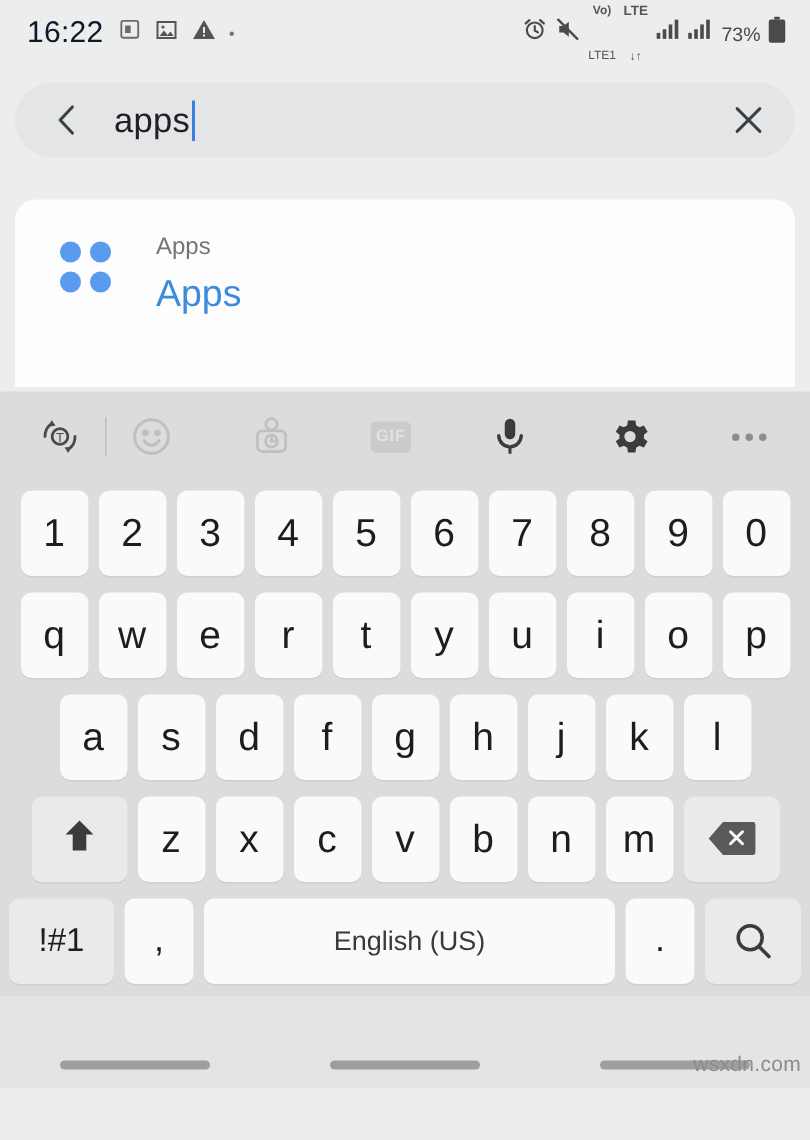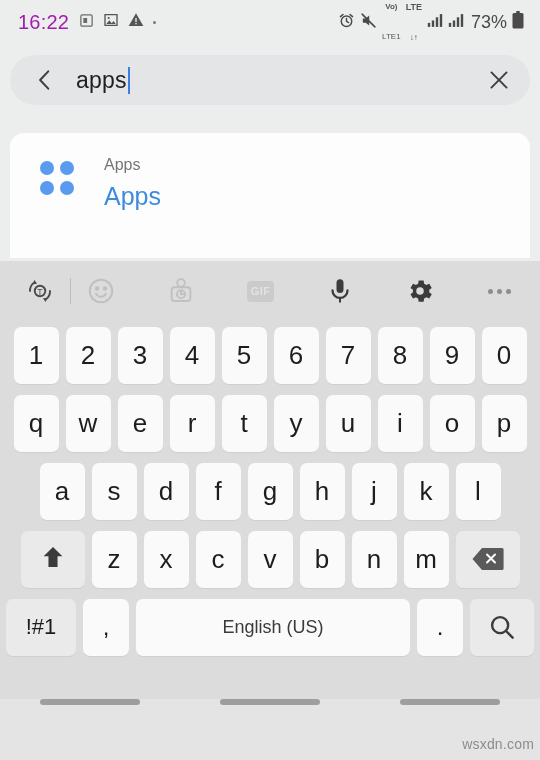--- a/index.html
+++ b/index.html
@@ -19,27 +19,27 @@
   
   .statusbar {
     position: absolute; left: 0; top: 0;
     width: 540px; height: 44px;
     display: flex; align-items: center;
     box-sizing: border-box;
     padding: 0 16px 0 18px;
     background: #eceded;
   }
   .sb-clock {
-    font-size: 20px; color: #a21caf; letter-spacing: .2px;
+    font-size: 20px; color: #0f172a; letter-spacing: .2px;
     font-family: "Liberation Sans", sans-serif;
   }
   .sb-left-icons { display: flex; align-items: center; gap: 9px; margin-left: 10px; }
   .sb-right { margin-left: auto; display: flex; align-items: center; gap: 5px; }
   .sb-ico { display: block; }
-  .sb-battery-text { font-size: 18px; color: #4a4a4a; margin-left: 2px; }
+  .sb-battery-text { font-size: 13px; color: #4a4a4a; margin-left: 2px; }
   .sb-dot { width: 3px; height: 3px; border-radius: 50%; background: #777; display:block; }
 
   .volte-stack, .lte-stack {
     display: flex; flex-direction: column; align-items: center;
     line-height: 1; color: #555; gap: 22px;
   }
   .volte-stack span:first-child { font-size: 8px; font-weight: bold; }
   .volte-stack span:last-child  { font-size: 8px; font-weight: normal; }
   .lte-stack span:first-child { font-size: 9px; font-weight: bold; }
   .lte-stack span:last-child  { font-size: 8px; }
@@ -169,24 +169,24 @@
   .key.comma { width: 46px; font-size: 24px; }
   .key.period{ width: 46px; font-size: 24px; }
   .key.space { flex: 1 1 auto; font-size: 18px; color: #3a3a3a; text-align: right; }
   .key.searchkey { width: 64px; }
 
   .row-q { padding: 0 2px; }
   .row-a { padding: 0 27px; }
 
   
   .navbar {
-    position: absolute; left: 0; top: 699px;
+    position: absolute; left: 0; top: 664px;
     width: 540px; height: 61px;
     background: #e4e4e4;
-    display: flex; justify-content: space-around;
+    display: flex; align-items: flex-end; justify-content: space-around;
     padding-bottom: 12px; box-sizing: border-box;
   }
   .nav-pill {
     width: 100px; height: 6px; border-radius: 3px;
     background: #9e9e9e;
   }
   .watermark {
     position: absolute; right: 6px; bottom: 8px;
     font-size: 14px; color: #8c8c8c;
     letter-spacing: .2px;

